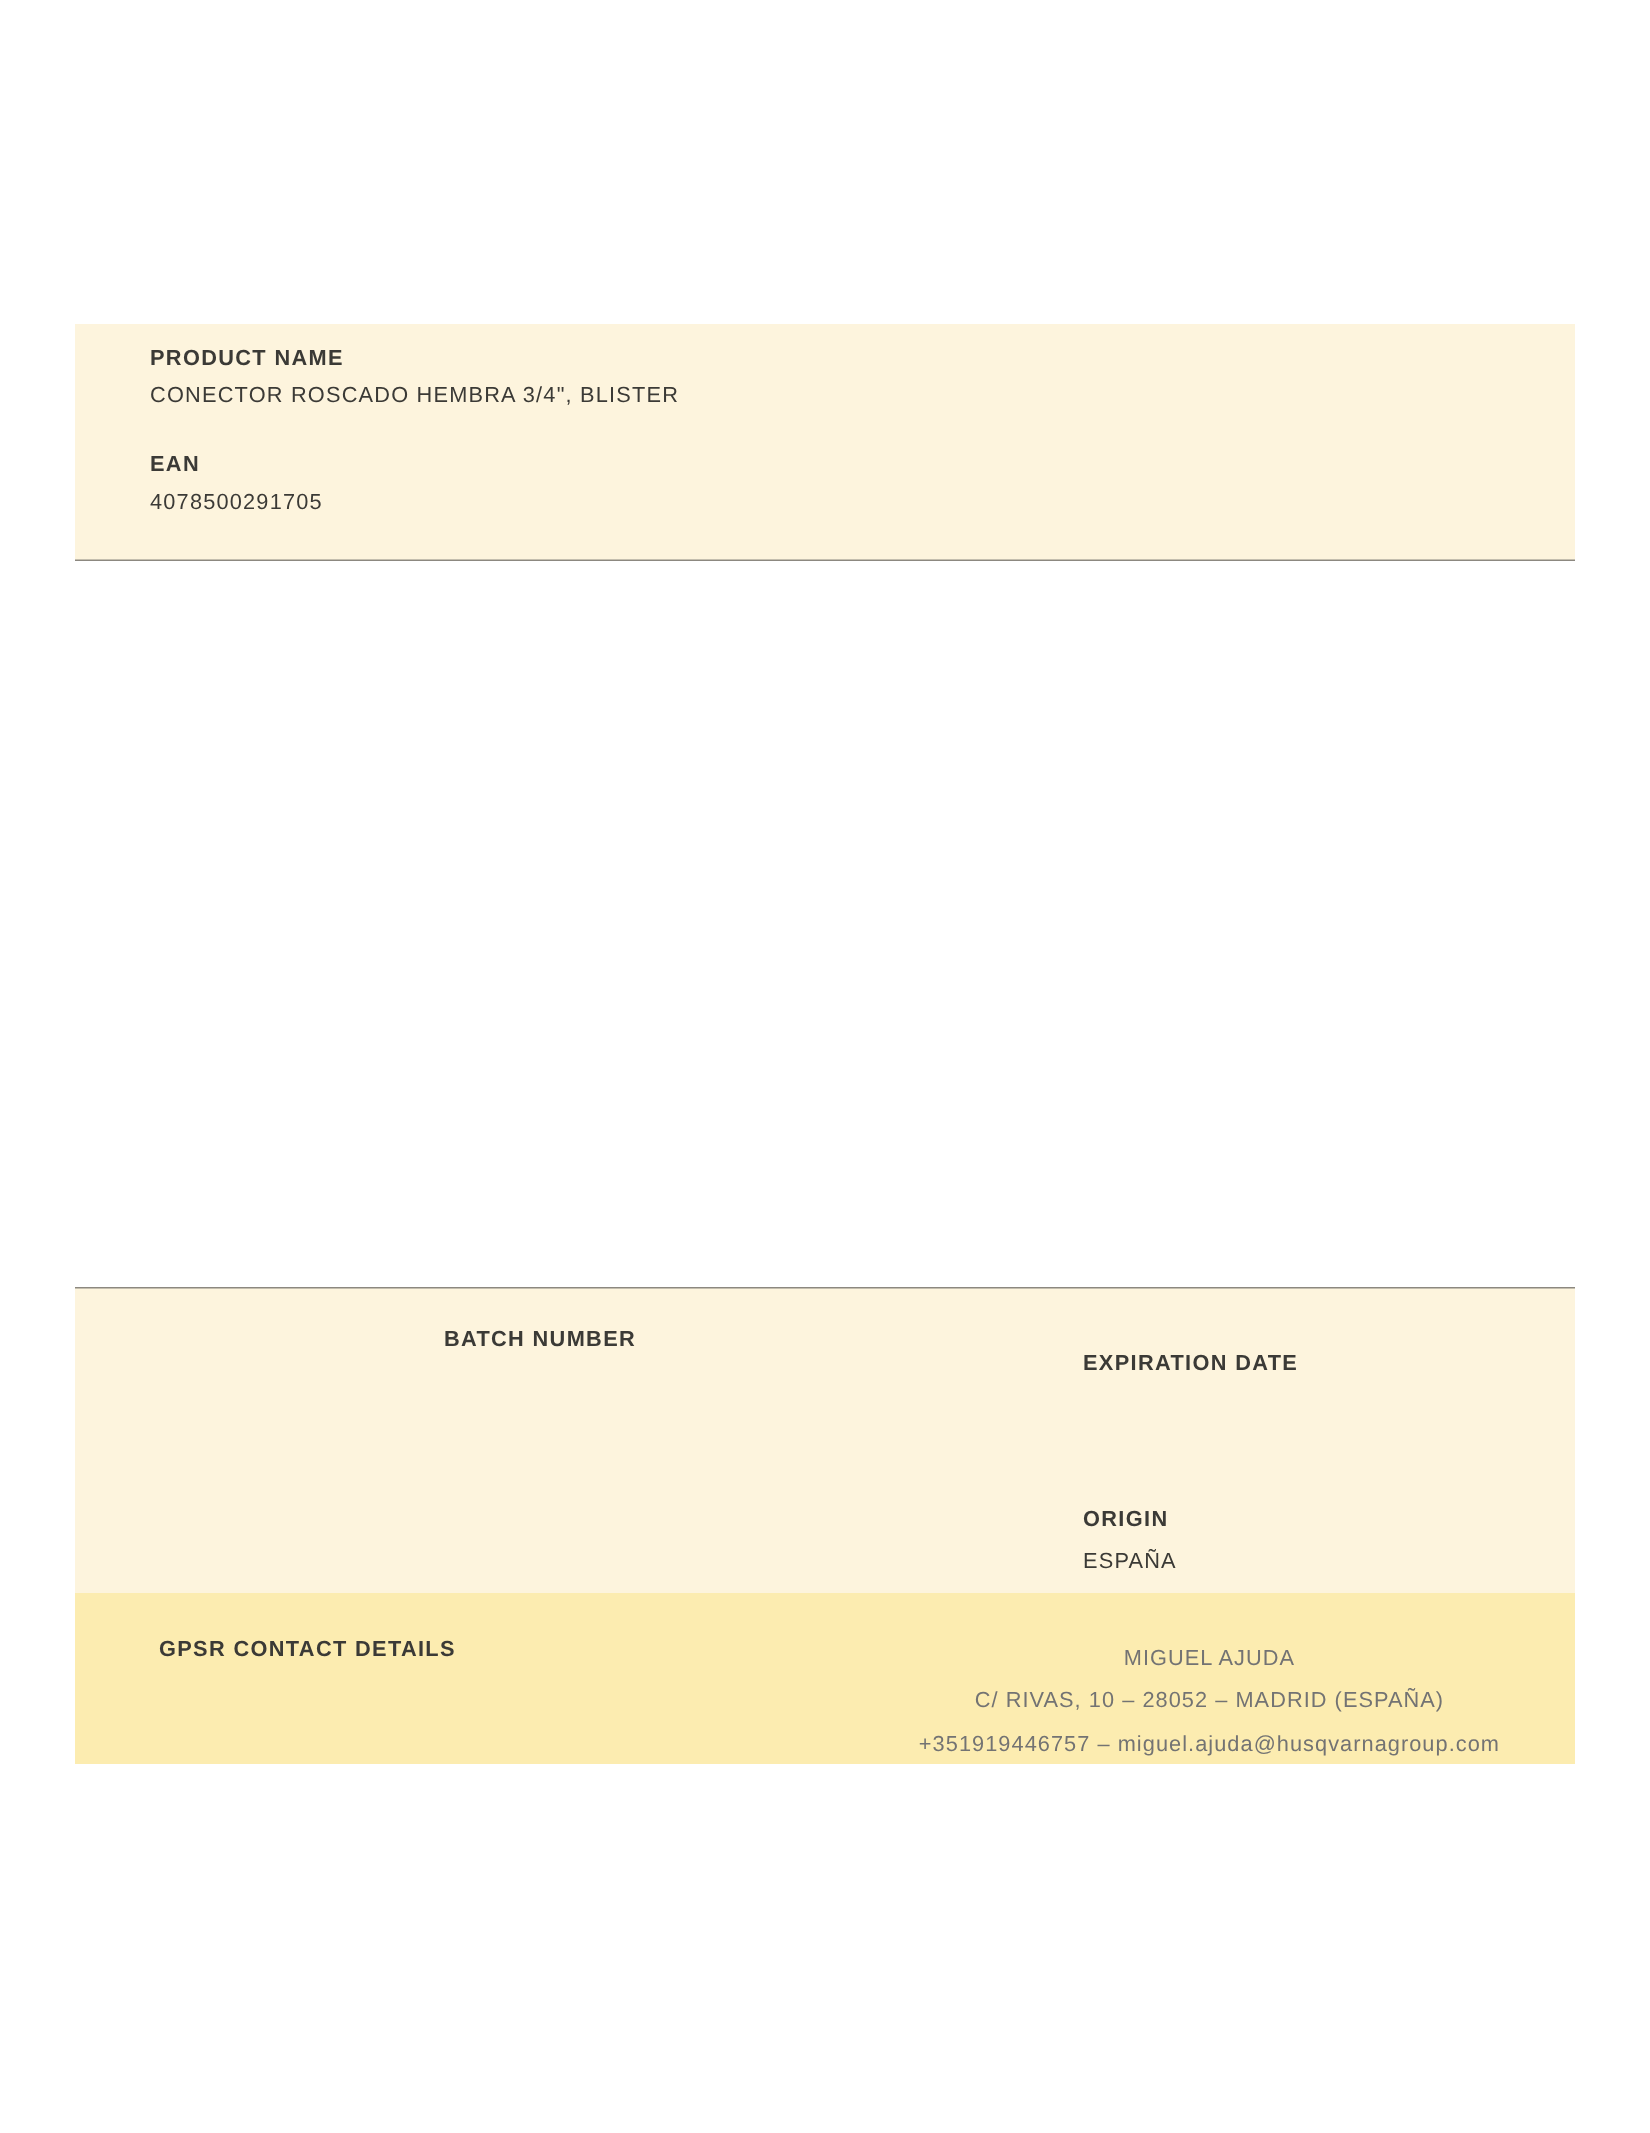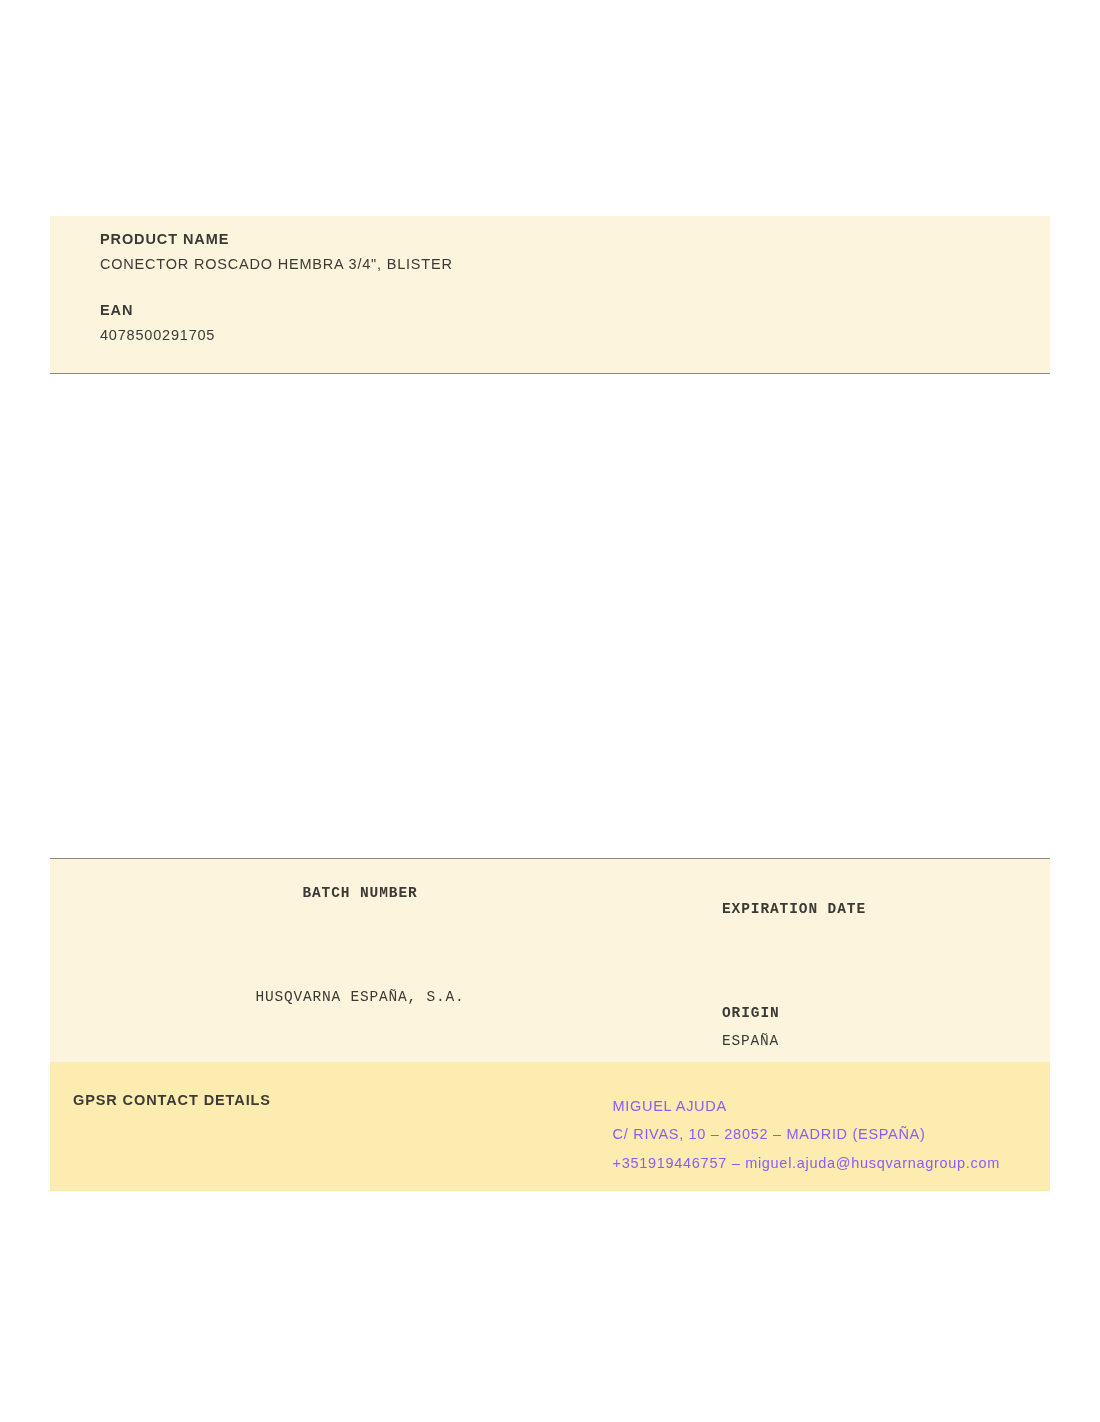--- a/index.html
+++ b/index.html
@@ -72,21 +72,20 @@
     background: #fdf4dd;
     border-top: 1px solid #8c8880;
     border-bottom: 1px solid #8c8880;
     box-sizing: border-box;
     padding: 26px 0 22px 0;
   }
 
   .two-col {
     display: flex;
     width: 100%;
-    font-family: Liberation Mono, monospace;
   }
   .col-a {
     width: 62%;
     box-sizing: border-box;
     text-align: center;
     padding-right: 0;
   }
   .col-b {
     width: 38%;
     box-sizing: border-box;
@@ -106,42 +105,42 @@
   .batch-block .field-label {
     margin-bottom: 12px;
   }
 
   
   .gpsr-block {
     position: absolute;
     left: 50px;
     top: 1062px;
     width: 1000px;
-    height: 129px;
+    height: 114px;
     background: #fcecb0;
     box-sizing: border-box;
-    padding: 30px 50px 20px 23px;
+    padding: 30px 50px 20px 56px;
   }
   .gpsr-inner {
     display: flex;
     justify-content: space-between;
     align-items: flex-start;
   }
   .gpsr-label {
     font-size: 14.5px;
     font-weight: bold;
     letter-spacing: 0.9px;
     color: #3b3a36;
     white-space: nowrap;
   }
   .gpsr-lines {
-    text-align: left;
+    text-align: center;
     font-size: 14.5px;
     letter-spacing: 0.7px;
-    color: #8b5cf6;
+    color: #737373;
     line-height: 1.95;
   }
   .gpsr-lines div {
     white-space: nowrap;
   }
 </style>
 </head>
 <body>
 
 <div class="page">
@@ -167,21 +166,20 @@
       <div class="col-b">
         <p class="field-label">EXPIRATION DATE</p>
         <p class="field-value"></p>
       </div>
     </div>
 
     <div class="row-gap"></div>
 
     <div class="two-col">
       <div class="col-a">
-        <p class="field-value">HUSQVARNA ESPAÑA, S.A.</p>
       </div>
       <div class="col-b">
         <p class="field-label">ORIGIN</p>
         <p class="field-value">ESPAÑA</p>
       </div>
     </div>
   </div>
 
   <div class="gpsr-block">
     <div class="gpsr-inner">

